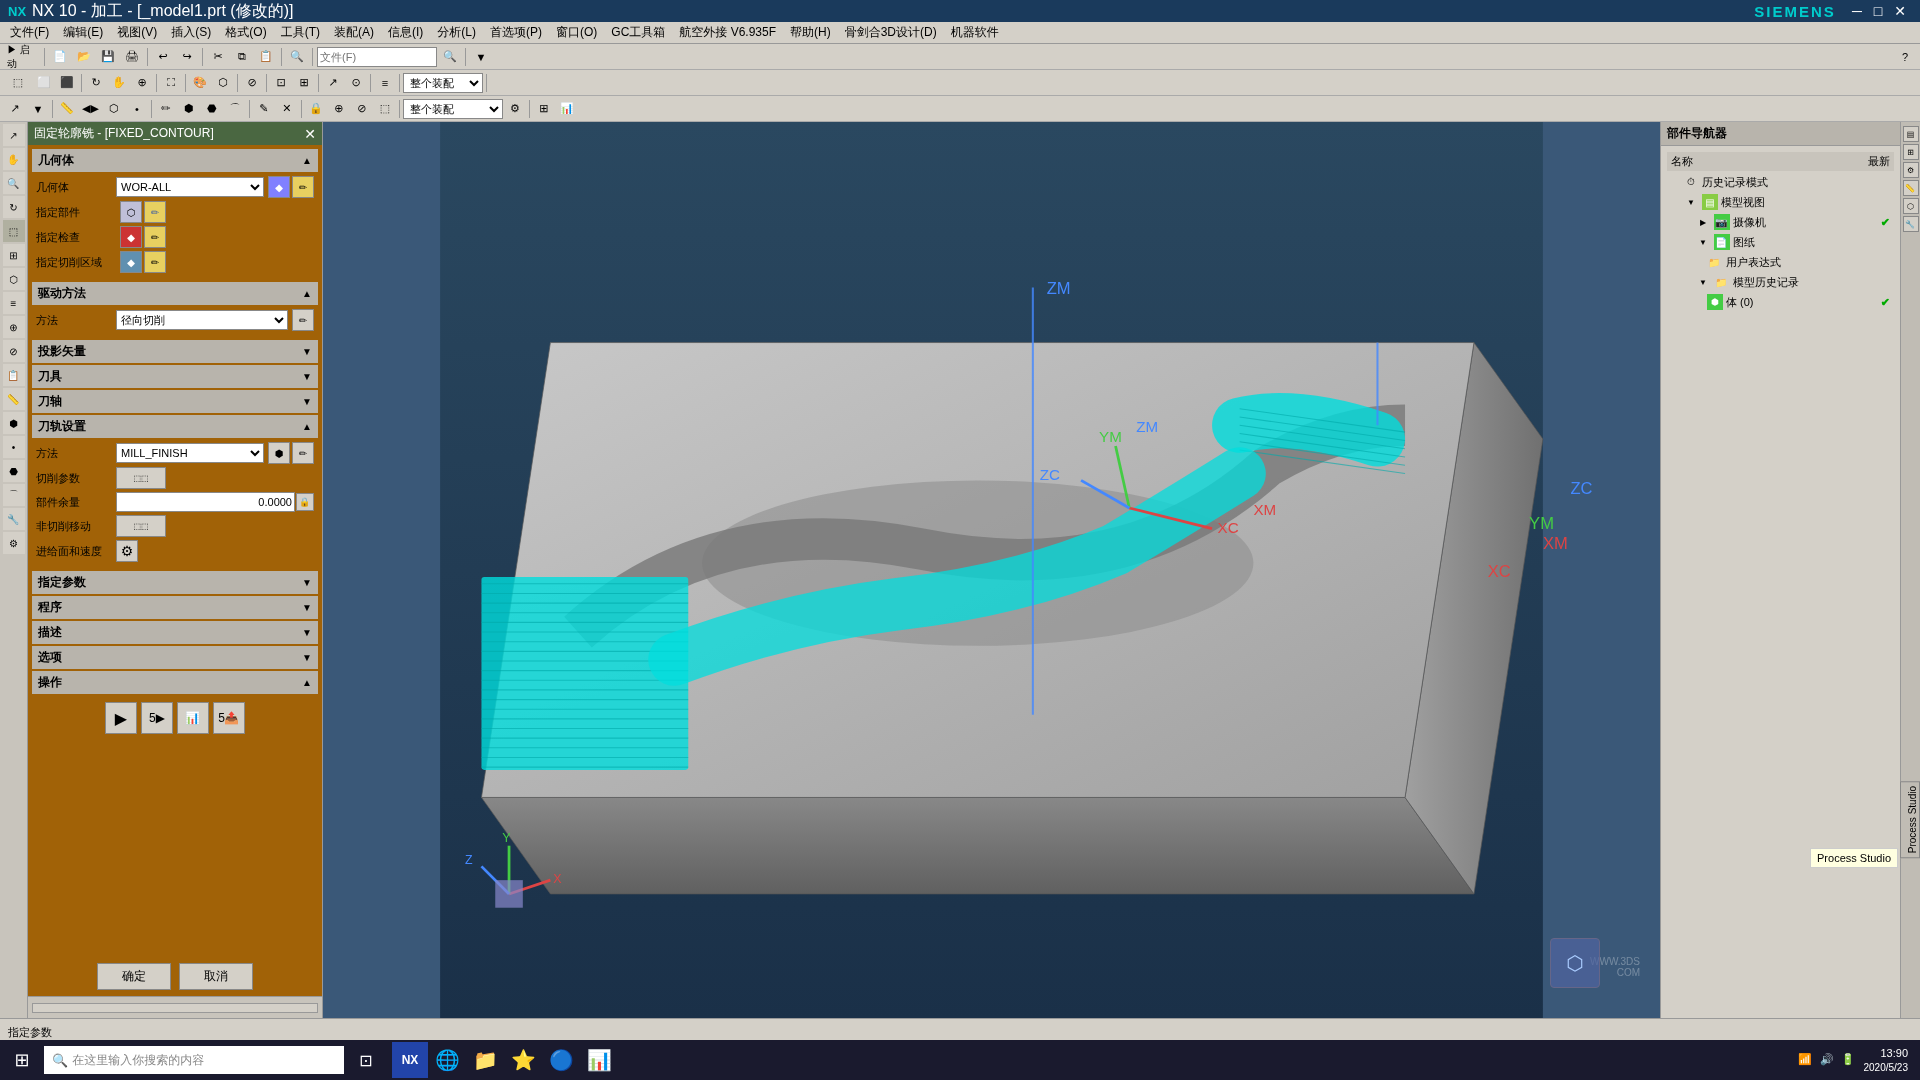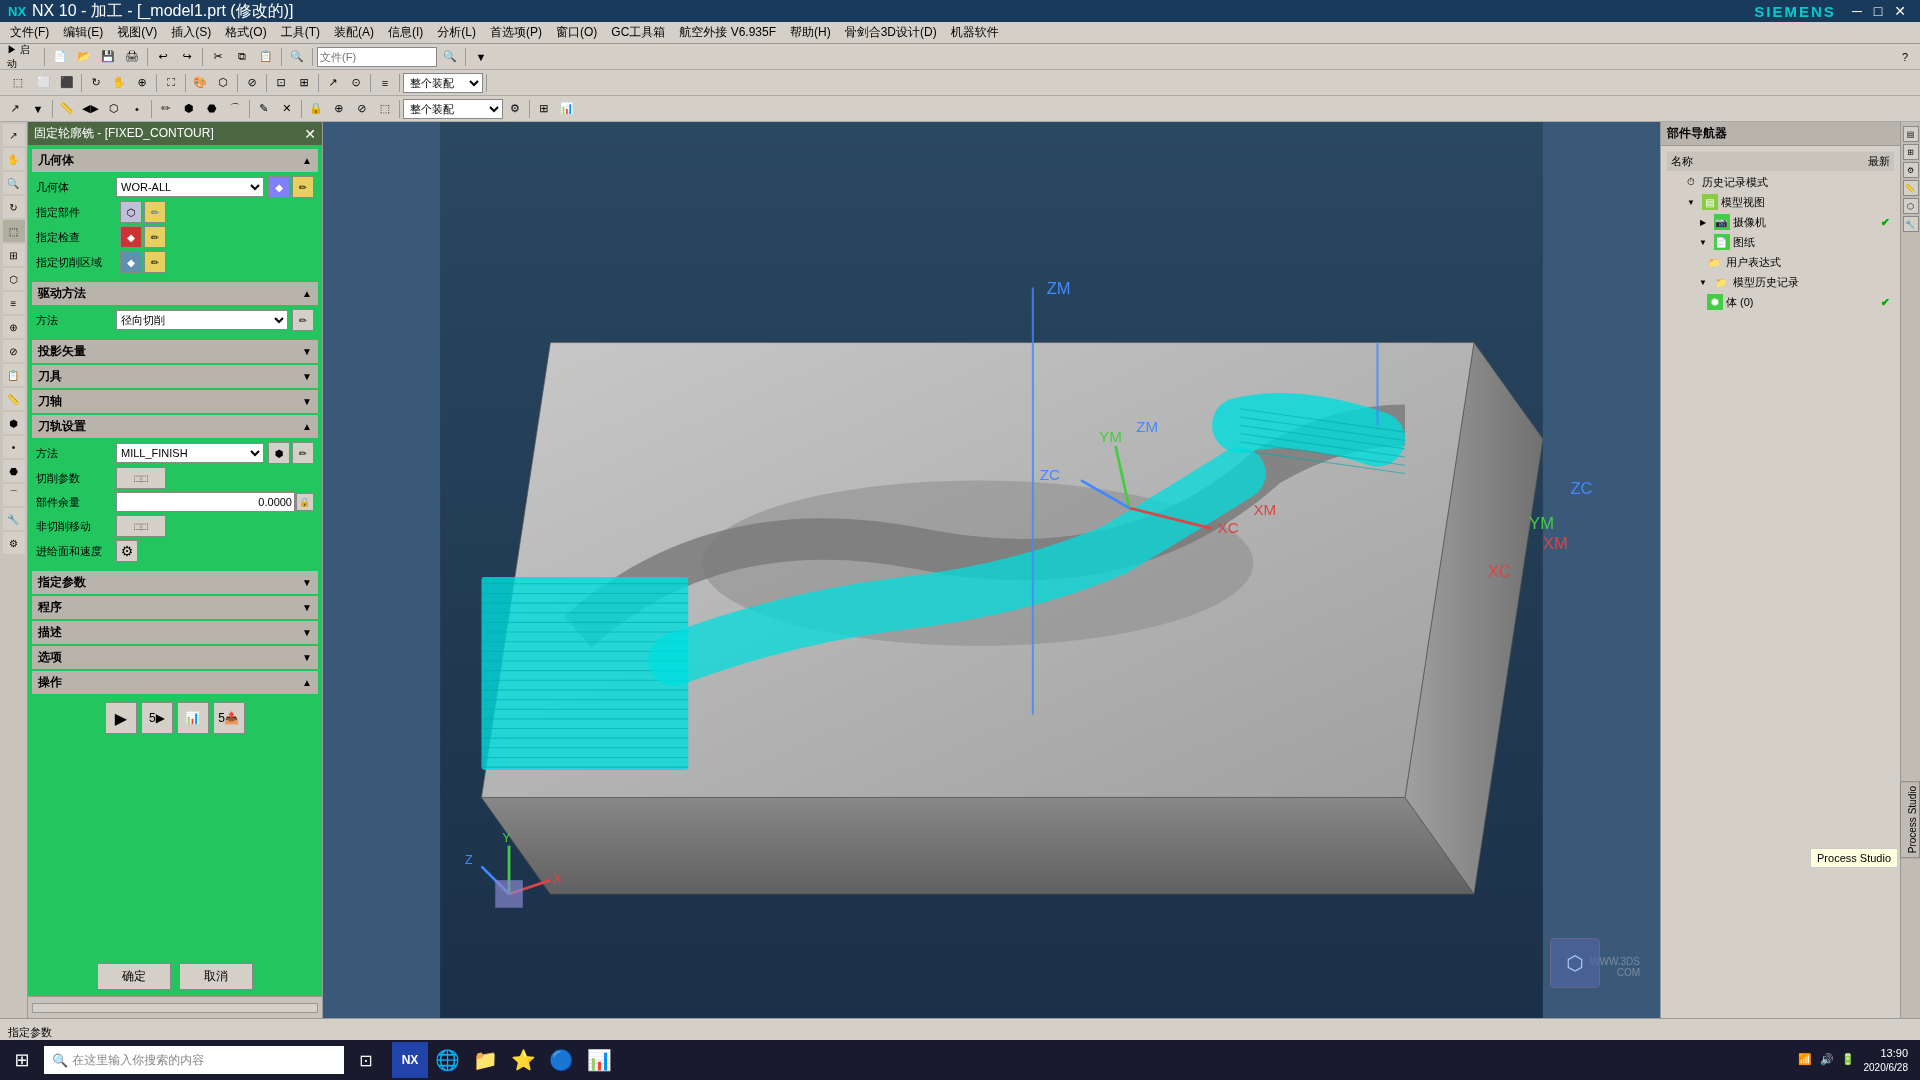--- a/index.html
+++ b/index.html
@@ -22,21 +22,21 @@
     .tb-dropdown { height: 20px; background: #fff; border: 1px solid #888; font-size: 11px; padding: 0 2px; cursor: pointer; }
 
     
     #main-area { display: flex; width: 100%; height: calc(1080px - 22px - 22px - 26px - 26px - 26px - 22px - 40px); }
 
     
     #left-rail { width: 28px; background: #c8c4bc; border-right: 1px solid #999; display: flex; flex-direction: column; align-items: center; padding: 2px 0; gap: 2px; }
     .rail-icon { width: 22px; height: 22px; background: #d4d0c8; border: 1px solid transparent; cursor: pointer; display: flex; align-items: center; justify-content: center; font-size: 10px; }
 
     
-    #dialog-panel { width: 295px; background: #22c55e; border-right: 1px solid #999; display: flex; flex-direction: column; }
+    #dialog-panel { width: 295px; background: #a16207; border-right: 1px solid #999; display: flex; flex-direction: column; }
     #dialog-titlebar { background: #4a6741; color: #fff; padding: 3px 6px; display: flex; align-items: center; justify-content: space-between; font-size: 12px; }
     .dialog-close-btn { color: #fff; cursor: pointer; font-size: 14px; }
     #dialog-content { flex: 1; overflow-y: auto; padding: 4px; }
     .section-header { background: #b8b4ac; padding: 3px 6px; font-weight: bold; cursor: pointer; display: flex; align-items: center; justify-content: space-between; margin-bottom: 2px; font-size: 12px; }
     .section-content { padding: 2px 4px; margin-bottom: 4px; }
     .form-row { display: flex; align-items: center; margin-bottom: 3px; }
     .form-label { width: 80px; font-size: 11px; flex-shrink: 0; }
     .form-select { height: 20px; border: 1px solid #888; background: #fff; font-size: 11px; flex: 1; }
     .icon-btn-row { display: flex; gap: 2px; margin-left: 4px; }
     .icon-btn { width: 22px; height: 22px; background: #d4d0c8; border: 1px solid #888; cursor: pointer; display: flex; align-items: center; justify-content: center; font-size: 10px; }
@@ -588,16 +588,16 @@
     <div style="width:36px; height:36px; background:transparent; display:flex; align-items:center; justify-content:center; cursor:pointer; font-size:20px;">⭐</div>
     <div style="width:36px; height:36px; background:transparent; display:flex; align-items:center; justify-content:center; cursor:pointer; font-size:20px;">🔵</div>
     <div style="width:36px; height:36px; background:transparent; display:flex; align-items:center; justify-content:center; cursor:pointer; font-size:20px;">📊</div>
   </div>
   <div style="margin-left:auto; display:flex; align-items:center; gap:8px; color:#fff; font-size:11px; padding-right:8px;">
     <span>📶</span>
     <span>🔊</span>
     <span>🔋</span>
     <span style="text-align:right; line-height:1.3;">
       <span style="display:block;">13:90</span>
-      <span style="display:block; font-size:10px;">2020/6/28</span>
+      <span style="display:block; font-size:10px;">2020/5/23</span>
     </span>
   </div>
 </div>
 
 </body></html>

